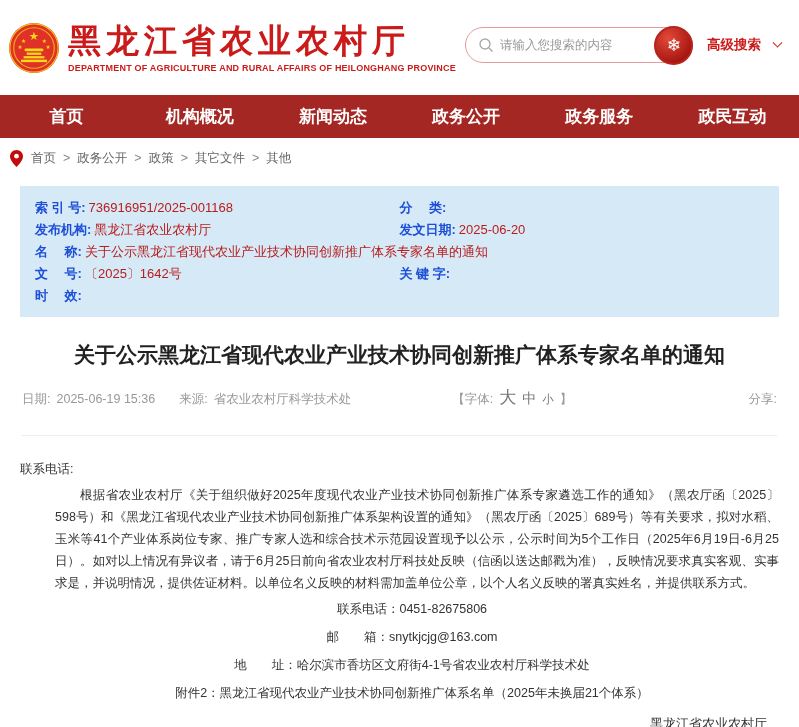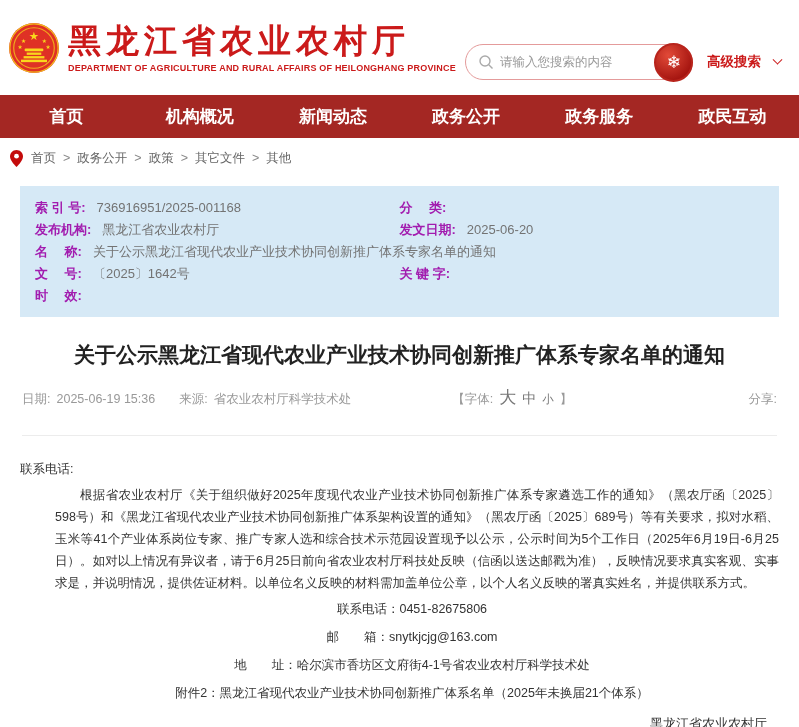--- a/index.html
+++ b/index.html
@@ -6,21 +6,21 @@
   html,body { width:799px; height:727px; overflow:hidden; background:#fff;
     font-family:"Liberation Sans","DejaVu Sans",sans-serif; }
   .page { width:799px; height:727px; background:#fff; position:relative; }
 
   
   .hdr { height:95px; display:flex; align-items:center; padding-left:8px; position:relative; background:#fff; }
   .brand { display:flex; align-items:center; gap:8px; }
   .emblem { width:52px; height:52px; display:block; }
   .site-title { font-size:33px; font-weight:bold; color:#cb1a1a; letter-spacing:5px; line-height:1.15; white-space:nowrap; }
   .site-sub { font-size:9px; font-weight:bold; color:#cb1a1a; letter-spacing:0.2px; margin-top:3px; white-space:nowrap; }
-  .search-zone { position:absolute; right:18px; top:44px; display:flex; align-items:center; gap:14px; }
+  .search-zone { position:absolute; right:18px; top:27px; display:flex; align-items:center; gap:14px; }
   .search-pill { width:228px; height:36px; border:1px solid #e49b9b; border-radius:18px;
     display:flex; align-items:center; padding-left:12px; position:relative; background:#fff; }
   .mag { width:16px; height:16px; margin-right:6px; flex:none; }
   .search-input { border:none; outline:none; background:transparent; font-size:12.5px; color:#333; width:140px;
     font-family:"Liberation Sans","DejaVu Sans",sans-serif; }
   .search-input::placeholder { color:#9a9a9a; }
   .snow-btn { position:absolute; right:-1px; top:-2px; width:39px; height:39px; border-radius:50%;
     border:2px solid #b8241c; background:radial-gradient(circle at 35% 30%, #e24a38, #a51510 75%);
     color:#fff; font-size:17px; line-height:33px; text-align:center; cursor:pointer; padding:0;
     font-family:"DejaVu Sans",sans-serif; }
@@ -36,22 +36,22 @@
   
   .crumbs { height:40px; display:flex; align-items:center; padding:0 10px; font-size:12.5px; color:#666; }
   .pin { width:13px; height:17px; margin-right:8px; flex:none; }
   .crumb { color:#666; cursor:pointer; text-decoration:none; }
   .sep { margin:0 7px; color:#888; }
 
   
   .meta-box { margin:8px 20px 0; background:#d6e9f6; padding:11px 15px 10px; font-size:13px; color:#333; }
   .mrow { display:flex; line-height:22px; }
   .mcol { flex:1; display:flex; min-width:0; }
-  .fl { font-weight:bold; color:#a21caf; white-space:pre; flex:none; }
-  .fv { margin-left:11px; color:#737373; white-space:nowrap; overflow:hidden; }
+  .fl { font-weight:bold; color:#1d4ed8; white-space:pre; flex:none; }
+  .fv { margin-left:3px; color:#b91c1c; white-space:nowrap; overflow:hidden; }
 
   
   .a-title { text-align:center; font-size:21px; font-weight:bold; color:#222; margin:24px 40px 0; }
   .info-line { display:flex; align-items:baseline; margin:17px 22px 0; padding-bottom:26px;
     border-bottom:1px solid #ececec; font-size:12.5px; color:#999; }
   .info-left span { margin-right:6px; }
   .src-gap { margin-left:18px; }
   .font-widget { margin-left:95px; color:#999; display:flex; align-items:baseline; gap:6px; }
   .f-l { font-size:17px; color:#777; cursor:pointer; }
   .f-m { font-size:14px; color:#777; cursor:pointer; }

